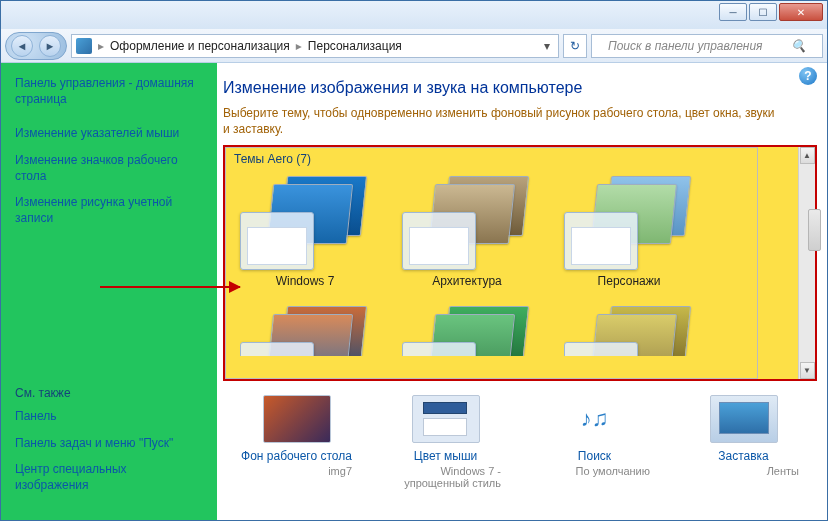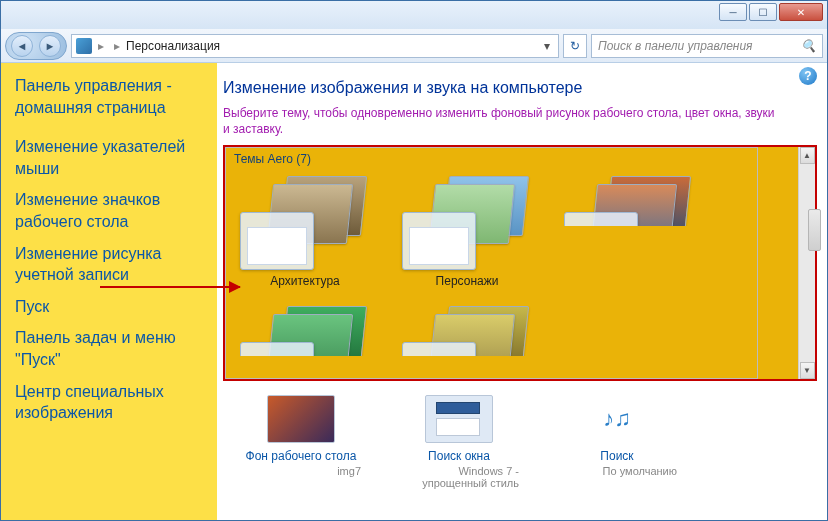--- a/index.html
+++ b/index.html
@@ -77,37 +77,37 @@
   }
   .bc-icon { width:16px; height:16px; background:linear-gradient(135deg,#4aa0d8,#2e6fa8); border-radius:2px; display:inline-block;}
   .bc-sep { color:#888; padding:0 4px; }
   .bc-drop { margin-left:auto; color:#555; padding:0 4px;}
   .refresh-btn { width:24px; height:24px; border:1px solid #a7bdd6; background:#fff; display:flex; align-items:center; justify-content:center; color:#1e5a9e;}
   .search {
     width: 232px; height: 24px;
     border: 1px solid #a7bdd6;
     background: #fff;
     display: flex; align-items: center;
-    padding: 0 6px;
+    padding: 0 16px;
     color: #888;
     font-style: italic;
   }
   .search .mag { margin-left:auto; color:#5a7fa8;}
   
   .body {
     flex: 1;
     display: flex;
     background: #fff;
     overflow: hidden;
   }
   .sidebar {
     width: 216px;
-    background: #fde047;
+    background: #22c55e;
     padding: 12px 14px;
-    font-size: 16px;
+    font-size: 12px;
   }
   .sidebar a {
     display: block;
     color: #0b57a8;
     text-decoration: none;
     margin-bottom: 10px;
     line-height: 1.35;
     cursor: pointer;
   }
   .sidebar .see-also-hdr { color:#15437a; margin: 160px 0 8px; }
@@ -123,27 +123,27 @@
     background: radial-gradient(circle at 35% 30%, #7fc4f3, #1e78c8);
     color: #fff; font-weight: bold; font-size: 12px;
     display:flex; align-items:center; justify-content:center;
   }
   h1.page-title {
     color: #003399;
     font-size: 16px;
     font-weight: normal;
     margin: 6px 0 8px;
   }
-  .page-sub { color:#a21caf; font-size:12px; margin-bottom:8px; line-height:1.35; max-width:560px;}
+  .page-sub { color:#a16207; font-size:12px; margin-bottom:8px; line-height:1.35; max-width:560px;}
   .themes-box {
     border: 2px solid #c40000;
     padding: 0;
     height: 236px;
     position: relative;
-    background:#eab308;
+    background:#fde047;
     display:flex;
     gap:40px;
   }
   .themes-scroll {
     flex:1;
     border:1px solid #bcbcbc;
     overflow:hidden;
     position:relative;
   }
   .group-hdr {
@@ -242,20 +242,21 @@
   </div>
 
   <div class="navbar">
     <div class="nav-btns">
       <div class="nav-circle">◄</div>
       <div class="nav-circle">►</div>
     </div>
     <div class="breadcrumb">
       <span class="bc-icon"></span>
       <span class="bc-sep">▸</span>
+      <span>Оформление и персонализация</span>
       <span class="bc-sep">▸</span>
       <span>Персонализация</span>
       <span class="bc-drop">▾</span>
     </div>
     <div class="refresh-btn">↻</div>
     <div class="search">
       <span>Поиск в панели управления</span>
       <span class="mag">🔍</span>
     </div>
   </div>
@@ -264,35 +265,44 @@
 
     <div class="arrow-annot"></div>
 
     <div class="sidebar">
       <a>Панель управления - домашняя страница</a>
       <div style="height:8px"></div>
       <a>Изменение указателей мыши</a>
       <a>Изменение значков рабочего стола</a>
       <a>Изменение рисунка учетной записи</a>
 
-      <a>Пуск</a>
+      <div class="see-also-hdr">См. также</div>
+      <a>Панель</a>
       <a>Панель задач и меню "Пуск"</a>
       <a>Центр специальных изображения</a>
     </div>
 
     <div class="main">
       <div class="help-icon">?</div>
       <h1 class="page-title">Изменение изображения и звука на компьютере</h1>
       <div class="page-sub">Выберите тему, чтобы одновременно изменить фоновый рисунок рабочего стола, цвет окна, звуки и заставку.</div>
 
       <div class="themes-box">
         <div class="themes-scroll">
           <div class="group-hdr">Темы Aero (7)</div>
           <div class="themes-grid">
 
+            <div class="theme">
+              <div class="thumb-wrap">
+                <div class="stack s1" style="background:linear-gradient(#1978c8,#0a4e8e)"></div>
+                <div class="stack s2" style="background:linear-gradient(#3a93dd,#1565a8)"></div>
+                <div class="win-thumb"></div>
+              </div>
+              <div>Windows 7</div>
+            </div>
 
             <div class="theme">
               <div class="thumb-wrap">
                 <div class="stack s1" style="background:linear-gradient(#b8a27c,#6e5b3a)"></div>
                 <div class="stack s2" style="background:linear-gradient(#cbb892,#8a7550)"></div>
                 <div class="win-thumb"></div>
               </div>
               <div>Архитектура</div>
             </div>
 
@@ -342,25 +352,32 @@
         <div class="bottom-item">
           <div class="b-thumb" style="background:linear-gradient(135deg,#c85a2a,#3a2a5a)"></div>
           <div class="b-link">Фон рабочего стола</div>
           <div class="b-sub">img7</div>
         </div>
         <div class="bottom-item">
           <div class="b-thumb" style="position:relative;">
             <div style="position:absolute; left:10px; top:6px; width:44px; height:12px; background:#2f5d9a; border:1px solid #23456f;"></div>
             <div style="position:absolute; left:10px; top:22px; width:44px; height:18px; background:#fff; border:1px solid #bcc8d8;"></div>
           </div>
-          <div class="b-link">Поиск окна</div>
+          <div class="b-link">Цвет мыши</div>
           <div class="b-sub">Windows 7 - упрощенный стиль</div>
         </div>
         <div class="bottom-item">
           <div class="b-thumb" style="border:none; background:none; font-size:22px; color:#2a7fc8;">♪♫</div>
           <div class="b-link">Поиск</div>
           <div class="b-sub">По умолчанию</div>
         </div>
+        <div class="bottom-item">
+          <div class="b-thumb" style="background:linear-gradient(#dfeaf5,#b8cee6); position:relative;">
+            <div style="position:absolute; left:8px; top:6px; width:50px; height:32px; background:linear-gradient(#4aa0d8,#2e6fa8); border:1px solid #6b8db5;"></div>
+          </div>
+          <div class="b-link">Заставка</div>
+          <div class="b-sub">Ленты</div>
+        </div>
       </div>
 
     </div>
   </div>
 </div>
 
 </body></html>

